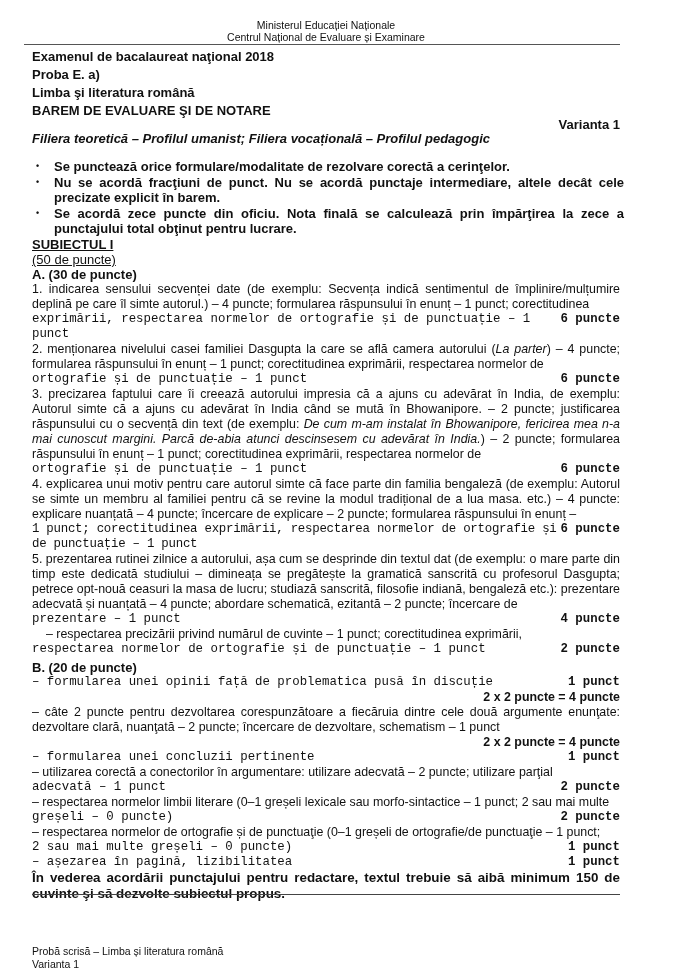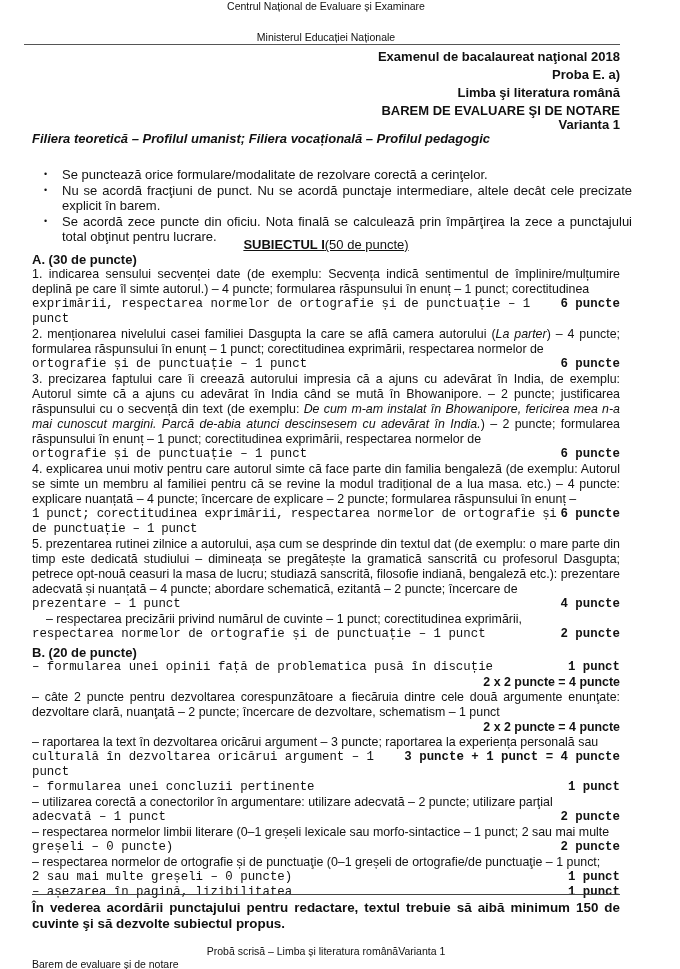--- a/index.html
+++ b/index.html
@@ -1,48 +1,48 @@
 <!DOCTYPE html>
 <html><head>
 <meta charset="utf-8">
 <style>
   html, body { margin: 0; padding: 0; background: #ffffff; }
   body { width: 680px; height: 969px; overflow: hidden; position: relative;
          font-family: "Liberation Sans", sans-serif; color: #111; }
   .page { position: absolute; left: 32px; top: 0; width: 588px; }
   .hdr-top { text-align: center; font-size: 10.5px; line-height: 12px; margin-top: 19px; }
   .hdr-rule { position: absolute; left: 24px; top: 44px; width: 596px; border-top: 1.5px solid #555; }
-  .hdr-main { position: absolute; left: 32px; top: 48px; width: 588px; text-align: right; font-weight: bold; font-size: 13px; line-height: 18px; }
+  .hdr-main { position: absolute; left: 32px; top: 48px; width: 588px; text-align: left; font-weight: bold; font-size: 13px; line-height: 18px; }
   .varianta { position: absolute; right: 60px; top: 117px; font-weight: bold; font-size: 13px; }
   .filiera { position: absolute; left: 32px; top: 131px; font-style: italic; font-weight: bold; font-size: 13px; }
-  .bullets { position: absolute; left: 32px; top: 155px; width: 588px; font-weight: normal; font-size: 13px; line-height: 15.5px; margin: 12px; padding: 0; list-style: none; }
+  .bullets { position: absolute; left: 32px; top: 155px; width: 588px; font-weight: bold; font-size: 13px; line-height: 15.5px; margin: 4px; padding: 0; list-style: none; }
   .bullets li { position: relative; padding-left: 18px; text-align: justify; }
   .bullets li::before { content: "\2022"; position: absolute; left: 0; font-size: 9px; top: 0; }
   .body { position: absolute; left: 32px; top: 237px; width: 588px; font-size: 12.4px; line-height: 15px; }
-  .row { display: flex; justify-content: center; }
+  .row { display: flex; justify-content: space-between; flex-direction: column; }
   .subj { font-weight: bold; text-decoration: underline; font-size: 13px; }
   .subj-pts { font-weight: normal; }
   .sec { font-weight: bold; font-size: 13px; }
   .para { text-align: justify; text-align-last: left; }
   .line-end { display: flex; justify-content: space-between; font-family: Liberation Mono, monospace; }
   .pts { font-weight: bold; white-space: nowrap; }
   .right { text-align: right; }
   .indent { text-indent: 14px; }
   i { font-style: italic; }
   .note { font-weight: bold; font-size: 13.4px; line-height: 16px; text-align: justify; }
   .ftr-rule { position: absolute; left: 32px; top: 894px; width: 588px; border-top: 1.5px solid #444; }
   .ftr { position: absolute; left: 32px; top: 945px; width: 588px; font-size: 10.5px; line-height: 12.5px; }
   .ftr .c { text-align: center; }
 </style>
 </head>
 <body>
 
 <div class="page">
+  <div class="hdr-top">Ministerul Educației Naționale</div>
   <div class="hdr-top" style="margin-top:0">Centrul Național de Evaluare și Examinare</div>
-  <div class="hdr-top">Ministerul Educației Naționale</div>
 </div>
 <div class="hdr-rule"></div>
 <div class="hdr-main">
   <div>Examenul de bacalaureat naţional 2018</div>
   <div>Proba E. a)</div>
   <div>Limba şi literatura română</div>
   <div>BAREM DE EVALUARE ŞI DE NOTARE</div>
 </div>
 <div class="varianta">Varianta 1</div>
 <div class="filiera">Filiera teoretică – Profilul umanist; Filiera vocațională – Profilul pedagogic</div>
@@ -117,27 +117,20 @@
 
   <div>
     <div class="right pts">2 x 2 puncte = 4 puncte</div>
   </div>
 
   <div>
     <div class="para">– câte 2 puncte pentru dezvoltarea corespunzătoare a fiecăruia dintre cele două argumente enunţate: dezvoltare clară, nuanţată – 2 puncte; încercare de dezvoltare, schematism – 1 punct</div>
     <div class="right pts">2 x 2 puncte = 4 puncte</div>
   </div>
 
-  <div>
-    <div class="para">– raportarea la text în dezvoltarea oricărui argument – 3 puncte; raportarea la experiența personală sau </div>
-    <div class="line-end">
-      <span>culturală în dezvoltarea oricărui argument – 1 punct</span>
-      <span class="pts">3 puncte + 1 punct = 4 puncte</span>
-    </div>
-  </div>
 
   <div class="line-end">
     <span>– formularea unei concluzii pertinente</span>
     <span class="pts">1 punct</span>
   </div>
 
   <div>
     <div class="para">– utilizarea corectă a conectorilor în argumentare: utilizare adecvată – 2 puncte; utilizare parţial </div>
     <div class="line-end">
       <span>adecvată – 1 punct</span>

